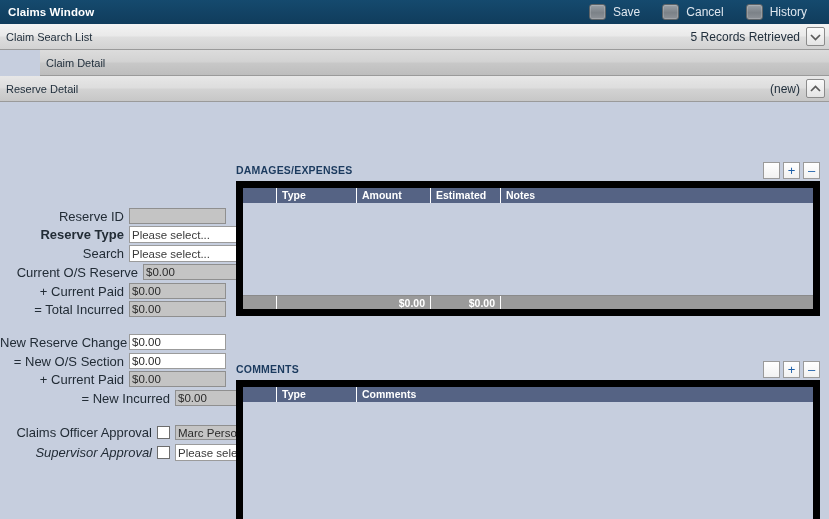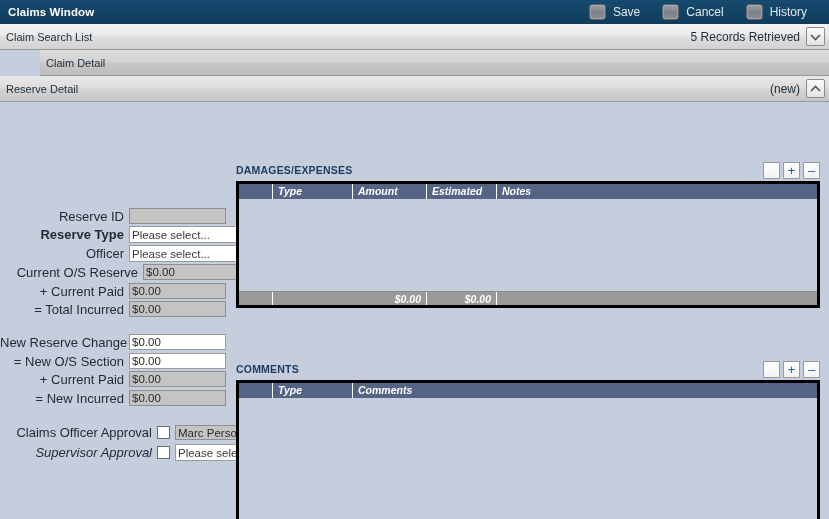--- a/index.html
+++ b/index.html
@@ -171,23 +171,22 @@
     display: flex; align-items: center; justify-content: center;
     font-size: 13px; line-height: 1;
     color: #1d5fa8;
     margin-left: 3px;
     cursor: default;
     font-family: "Liberation Sans", sans-serif;
   }
   .pbtn.blank { color: transparent; }
   .grid {
     box-sizing: border-box;
-    border: 3px solid #000000;
+    border: 7px solid #000000;
     background: #c6cede;
-    font-style: italic;
   }
   .grid-head {
     display: flex;
     background: #556384;
     height: 15px;
     box-sizing: border-box;
   }
   .grid-head .gh {
     box-sizing: border-box;
     color: #ffffff;
@@ -287,21 +286,21 @@
       <span class="arrow"></span>
     </div>
   </div>
 
   <div class="fld" style="left:300px; top:124px;">
     <div class="lbl" style="width:60px;">Description</div>
     <div class="inp" style="width:422px; height:14px;"></div>
   </div>
 
   <div class="fld" style="left:0px; top:143px;">
-    <div class="lbl" style="width:124px;">Officer</div>
+    <div class="lbl" style="width:124px;">Search</div>
     <div class="sel" style="width:147px;">
       <span>Please select...</span>
       <span class="arrow"></span>
     </div>
   </div>
 
   <div class="fld" style="left:0px; top:162px;">
     <div class="lbl" style="width:124px;padding-left:14px;">Current O/S Reserve</div>
     <div class="inp dis" style="width:97px;">$0.00</div>
   </div>
@@ -325,21 +324,21 @@
     <div class="lbl" style="width:124px;">= New O/S Section</div>
     <div class="inp" style="width:97px;">$0.00</div>
   </div>
 
   <div class="fld" style="left:0px; top:269px;">
     <div class="lbl" style="width:124px;">+ Current Paid</div>
     <div class="inp dis" style="width:97px;">$0.00</div>
   </div>
 
   <div class="fld" style="left:0px; top:288px;">
-    <div class="lbl" style="width:124px;">= New Incurred</div>
+    <div class="lbl" style="width:124px;padding-left:46px;">= New Incurred</div>
     <div class="inp dis" style="width:97px;">$0.00</div>
   </div>
 
   <div class="fld" style="left:0px; top:323px;">
     <div class="lbl" style="width:152px;">Claims Officer Approval</div>
     <div class="cbx"></div>
     <div class="inp dis" style="width:150px; height:15px; margin-left:5px;">Marc Person</div>
     <div class="inp" style="width:65px; height:15px; margin-left:2px;"></div>
   </div>
 

